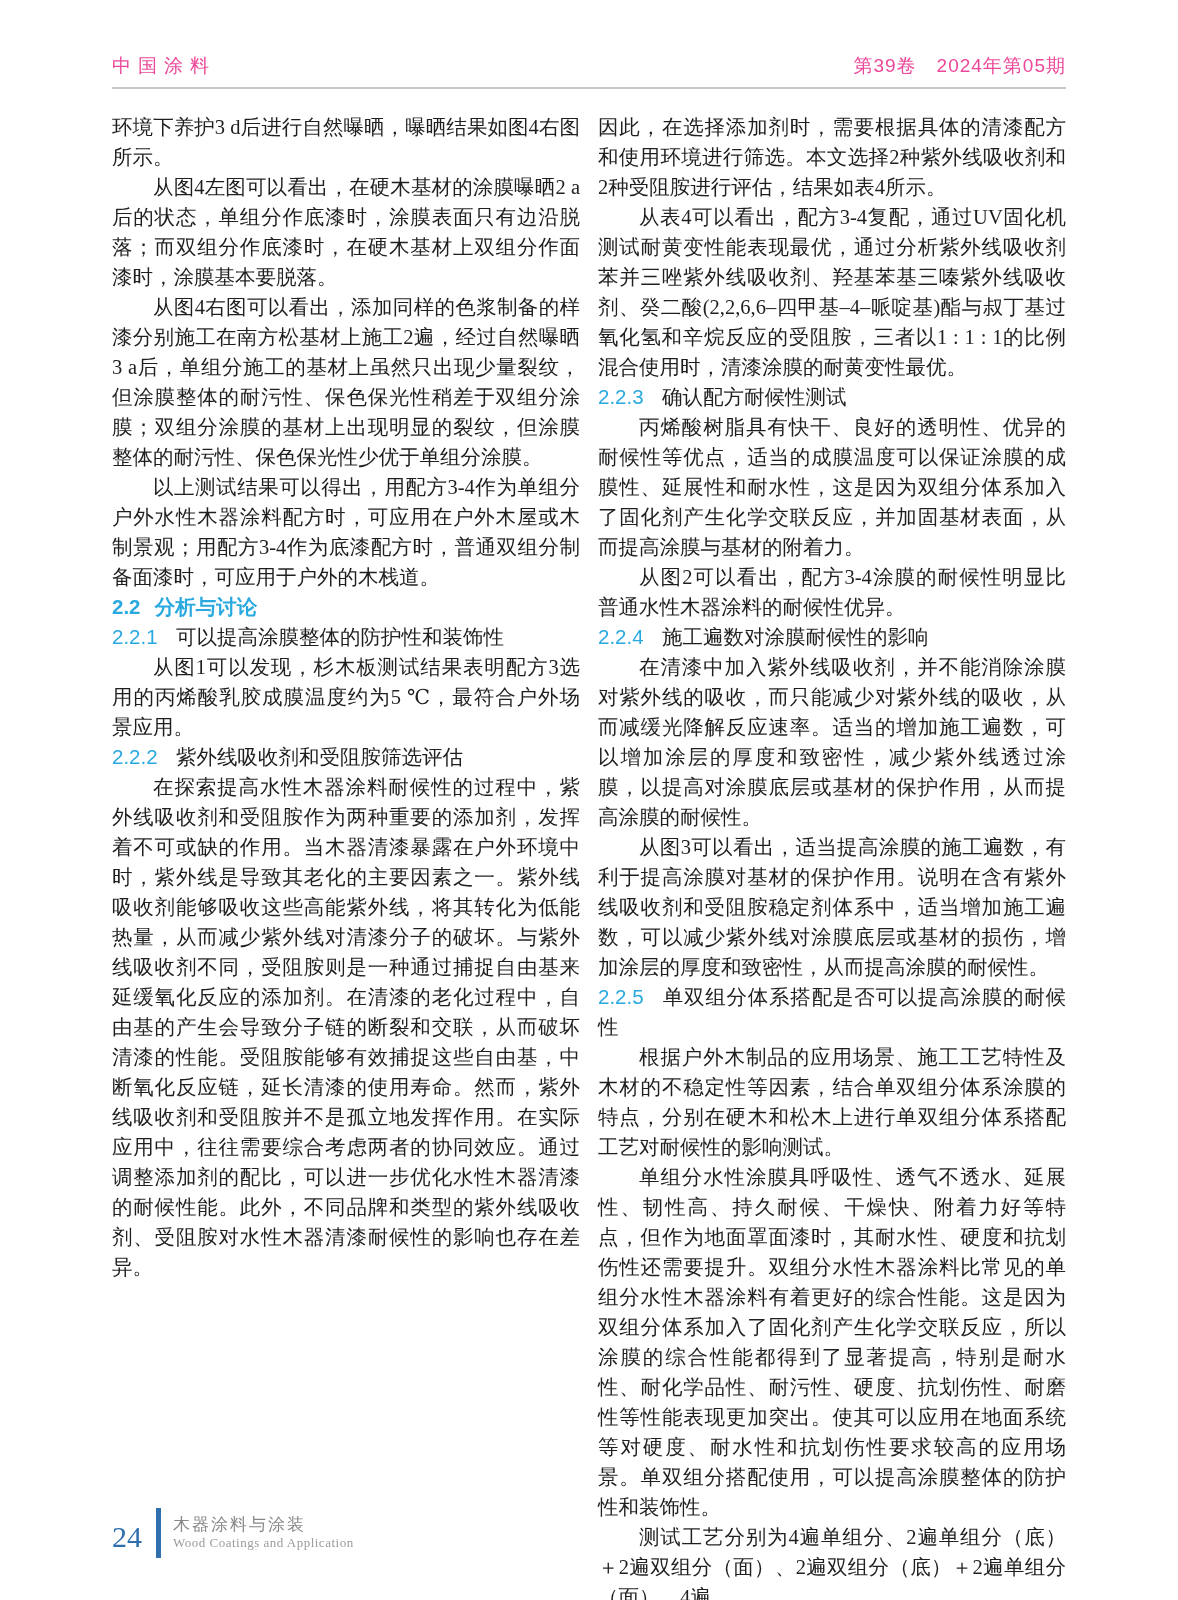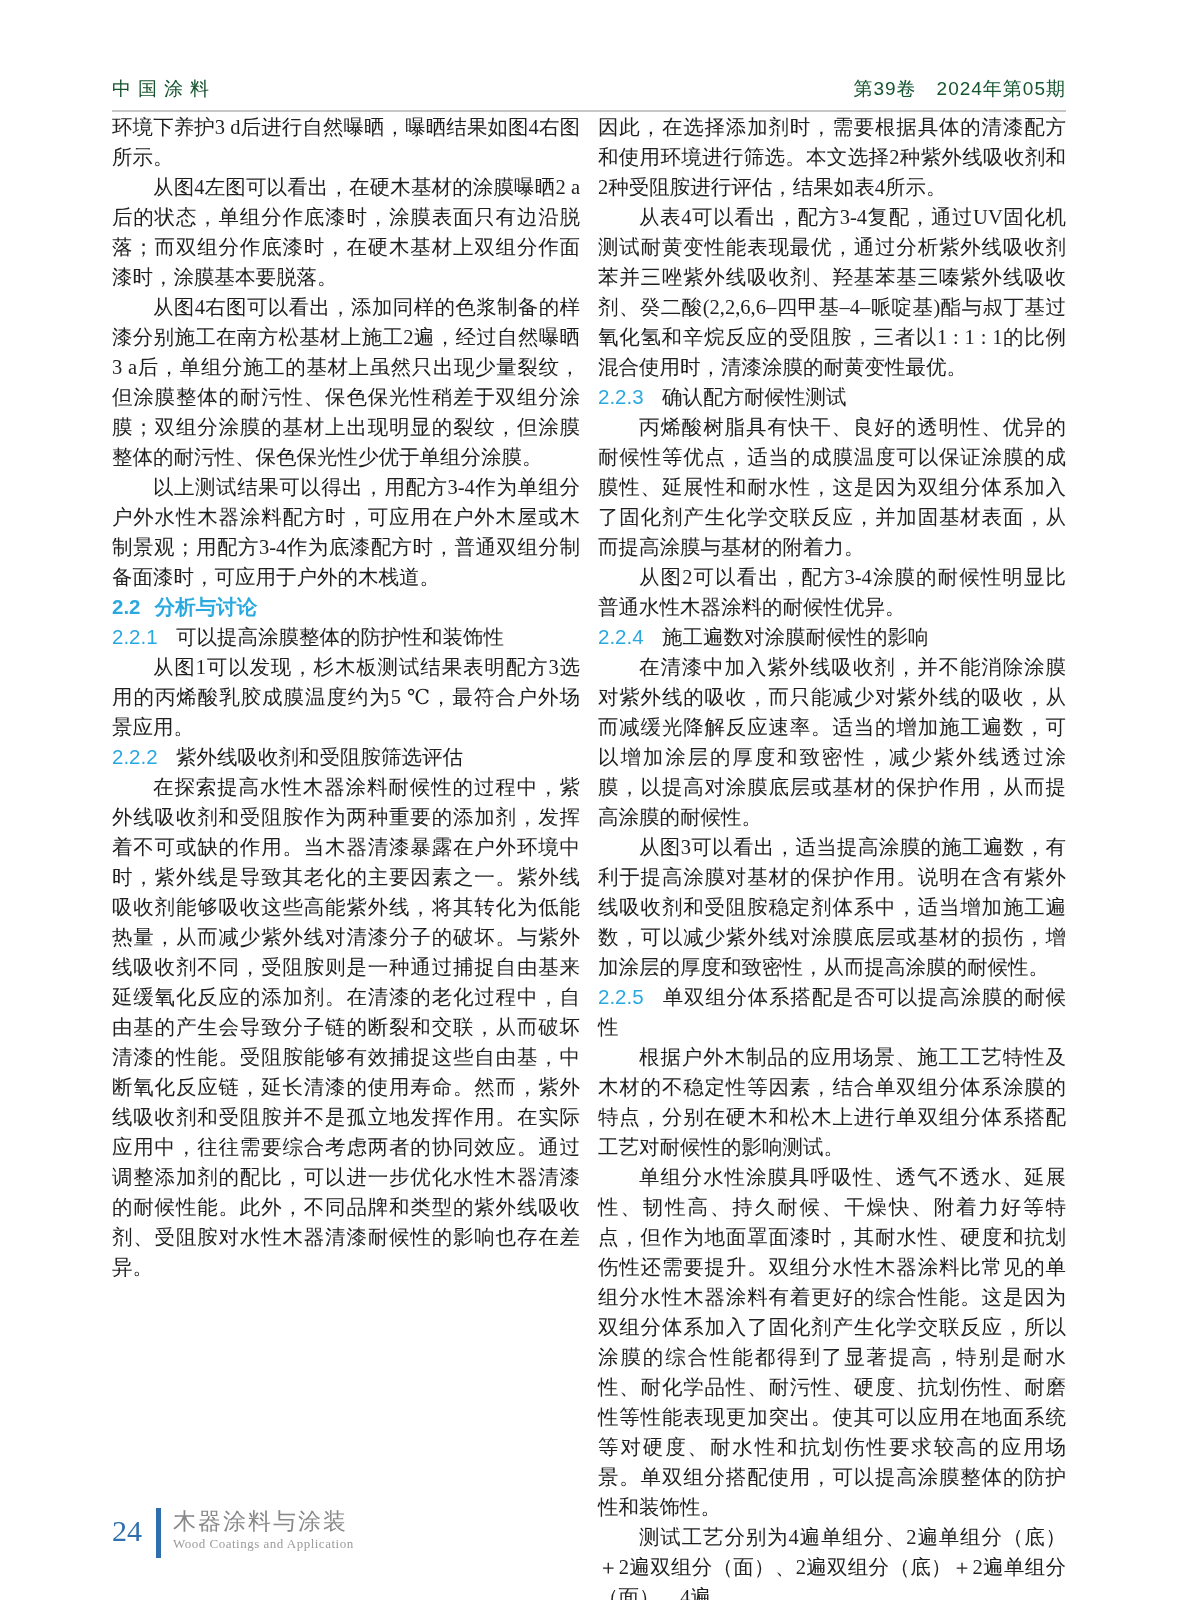--- a/index.html
+++ b/index.html
@@ -13,28 +13,28 @@
     height: 1600px;
     background: #ffffff;
     overflow: hidden;
     font-family: "Liberation Serif", "DejaVu Serif", serif;
   }
   
   .header {
     position: absolute;
     left: 112px;
     right: 112px;
-    top: 76px;
+    top: 53px;
     height: 34px;
     border-bottom: 2px solid #c7c7c9;
     display: flex;
     justify-content: space-between;
     align-items: flex-start;
     font-family: "Liberation Sans", "DejaVu Sans", sans-serif;
-    color: #14532d;
+    color: #ec4899;
     font-size: 19px;
   }
   .header .journal { letter-spacing: 7px; }
   .header .issue   { letter-spacing: 1px; }
   
   .columns {
     position: absolute;
     left: 112px;
     top: 112px;
     width: 954px;
@@ -62,38 +62,39 @@
     font-family: "Liberation Sans", "DejaVu Sans", sans-serif;
     margin-right: 0.9em;
   }
   .block.h2 .sec-num { margin-right: 0.7em; }
   
   .footer {
     position: absolute;
     left: 112px;
     top: 1508px;
     display: flex;
+    align-items: center;
   }
   .footer .pagenum {
     font-family: "Liberation Serif", "DejaVu Serif", serif;
     font-size: 30px;
     color: #2f6fae;
     margin-right: 14px;
     line-height: 1;
     padding-top: 8px;
   }
   .footer .bar {
     width: 5px;
     height: 50px;
     background: #2f6fae;
     margin-right: 12px;
   }
   .footer .sec-cn {
     font-family: "Liberation Sans", "DejaVu Sans", sans-serif;
-    font-size: 23px;
+    font-size: 17px;
     color: #88888b;
     letter-spacing: 2px;
     line-height: 1.2;
   }
   .footer .sec-en {
     font-family: "Liberation Serif", "DejaVu Serif", serif;
     font-size: 13px;
     color: #9b9b9e;
     letter-spacing: 0.5px;
   }

